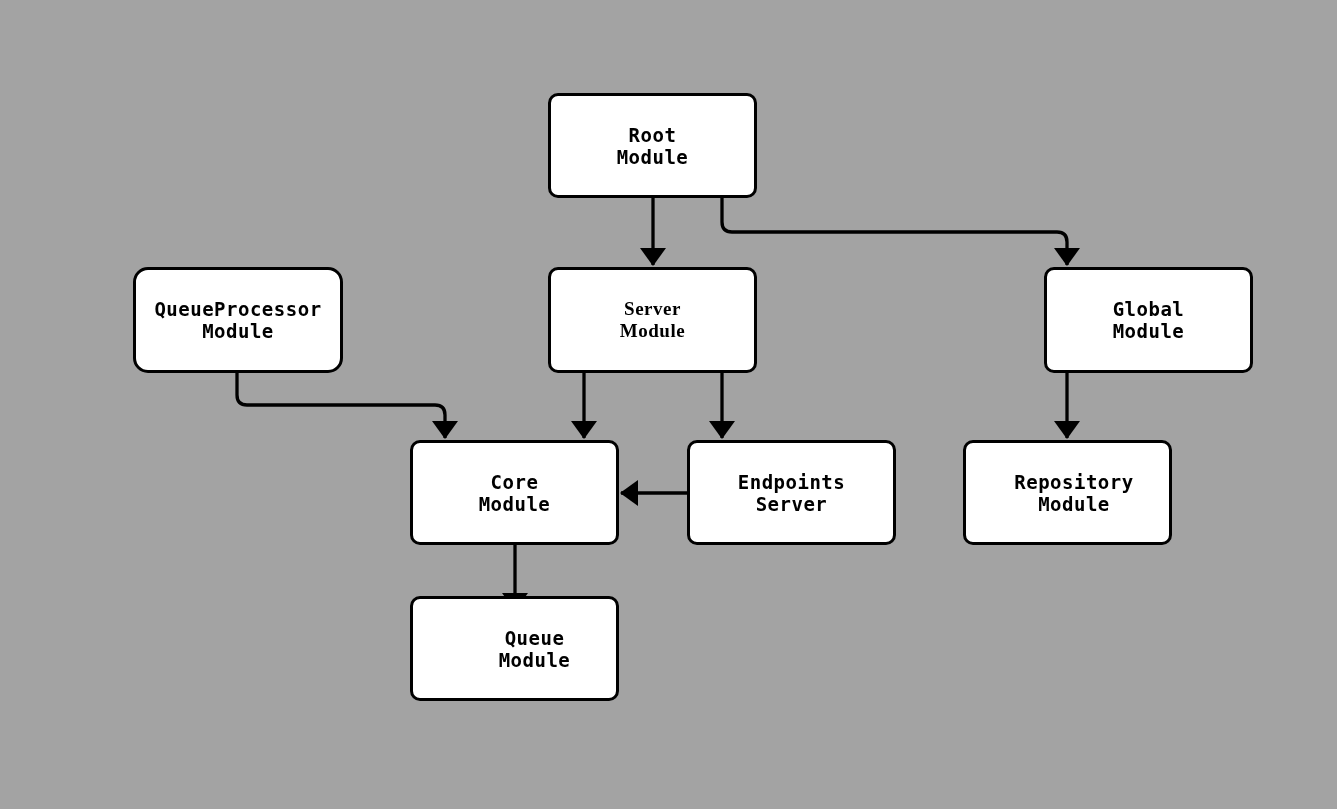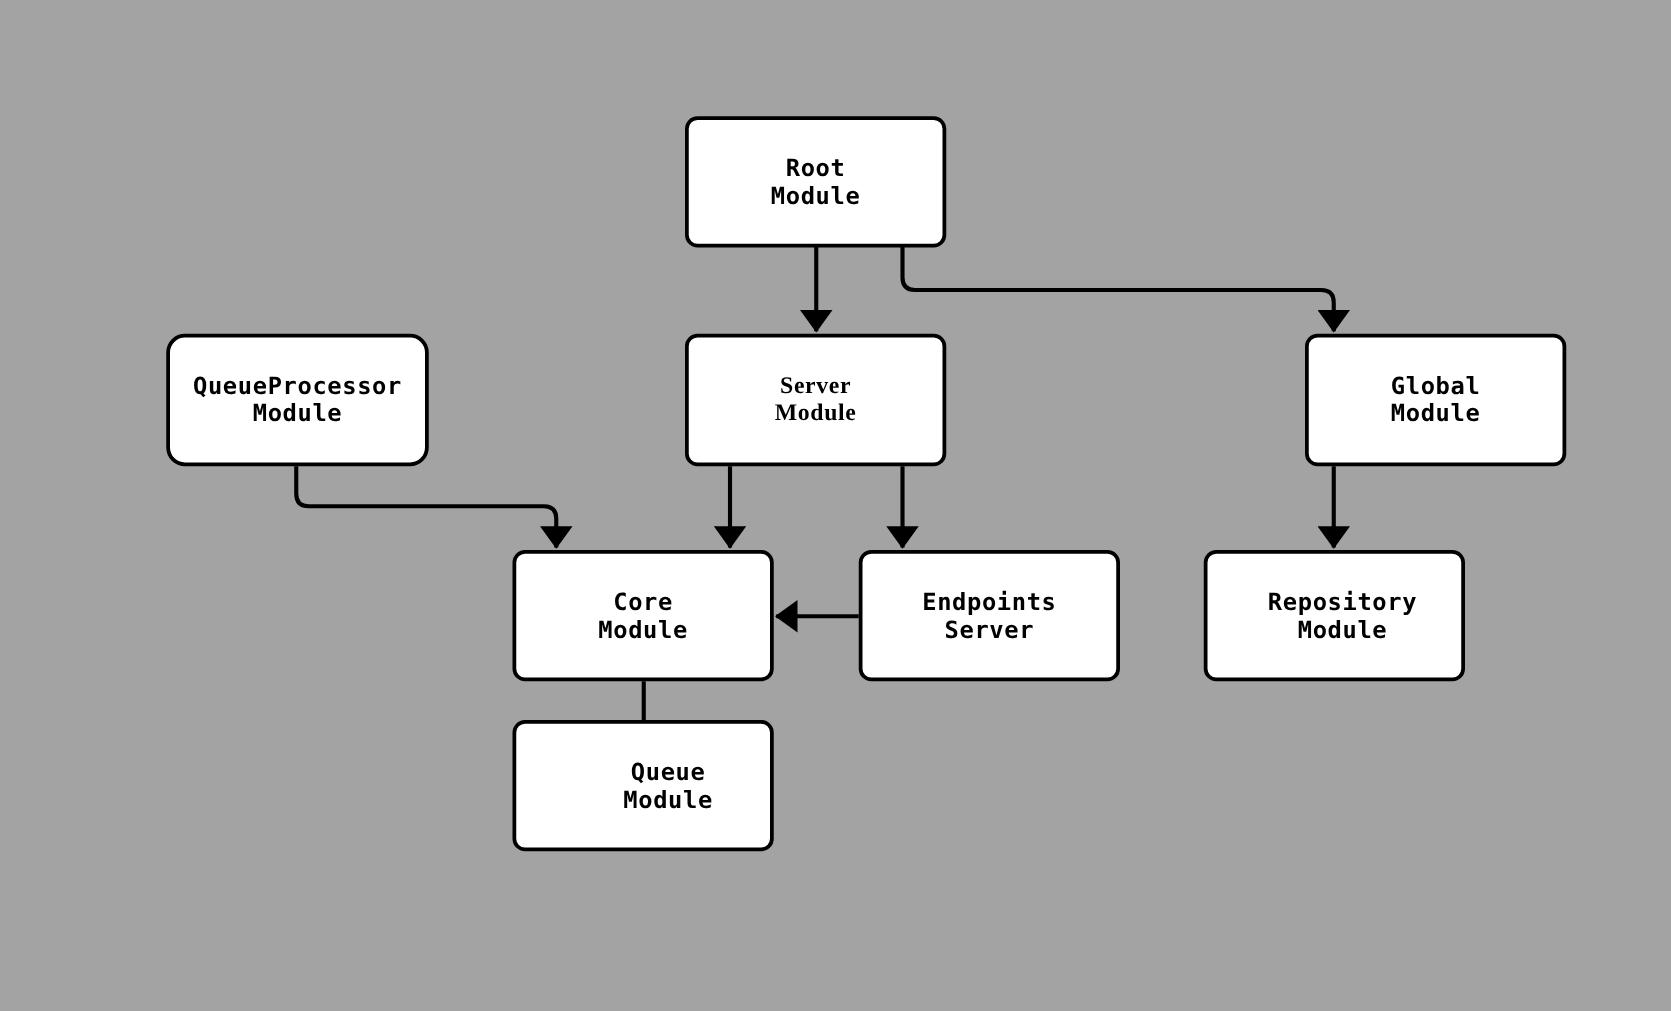--- a/index.html
+++ b/index.html
@@ -46,21 +46,21 @@
     white-space: pre-line;
     letter-spacing: 0.5px;
   }
   .node-root         { left: 548px; top: 93px;  width: 209px; height: 105px; }
   .node-queueprocessor { left: 133px; top: 267px; width: 210px; height: 106px; border-radius: 15px; }
   .node-server       { left: 548px; top: 267px; width: 209px; height: 106px; font-family: Liberation Serif, serif; }
   .node-global       { left: 1012px; top: 267px; width: 209px; height: 106px; margin-left: 32px; }
   .node-core         { left: 410px; top: 440px; width: 209px; height: 105px; }
   .node-endpoints    { left: 687px; top: 440px; width: 209px; height: 105px; }
   .node-repository   { left: 963px; top: 440px; width: 209px; height: 105px; padding-left: 13px; }
-  .node-queue        { left: 410px; top: 576px; width: 209px; height: 105px; padding-left: 40px; }
+  .node-queue        { left: 410px; top: 596px; width: 209px; height: 105px; padding-left: 40px; }
 </style>
 </head>
 <body>
 
 <div class="canvas">
 
   <svg class="edges-layer" viewBox="0 0 1337 809" xmlns="http://www.w3.org/2000/svg">
     <defs>
       <marker id="arrowhead" viewBox="0 0 18 26" refX="17" refY="13" markerWidth="18" markerHeight="26" markerUnits="userSpaceOnUse" orient="auto">
         <path d="M 0 0 L 18 13 L 0 26 Z" fill="#000000"></path>

